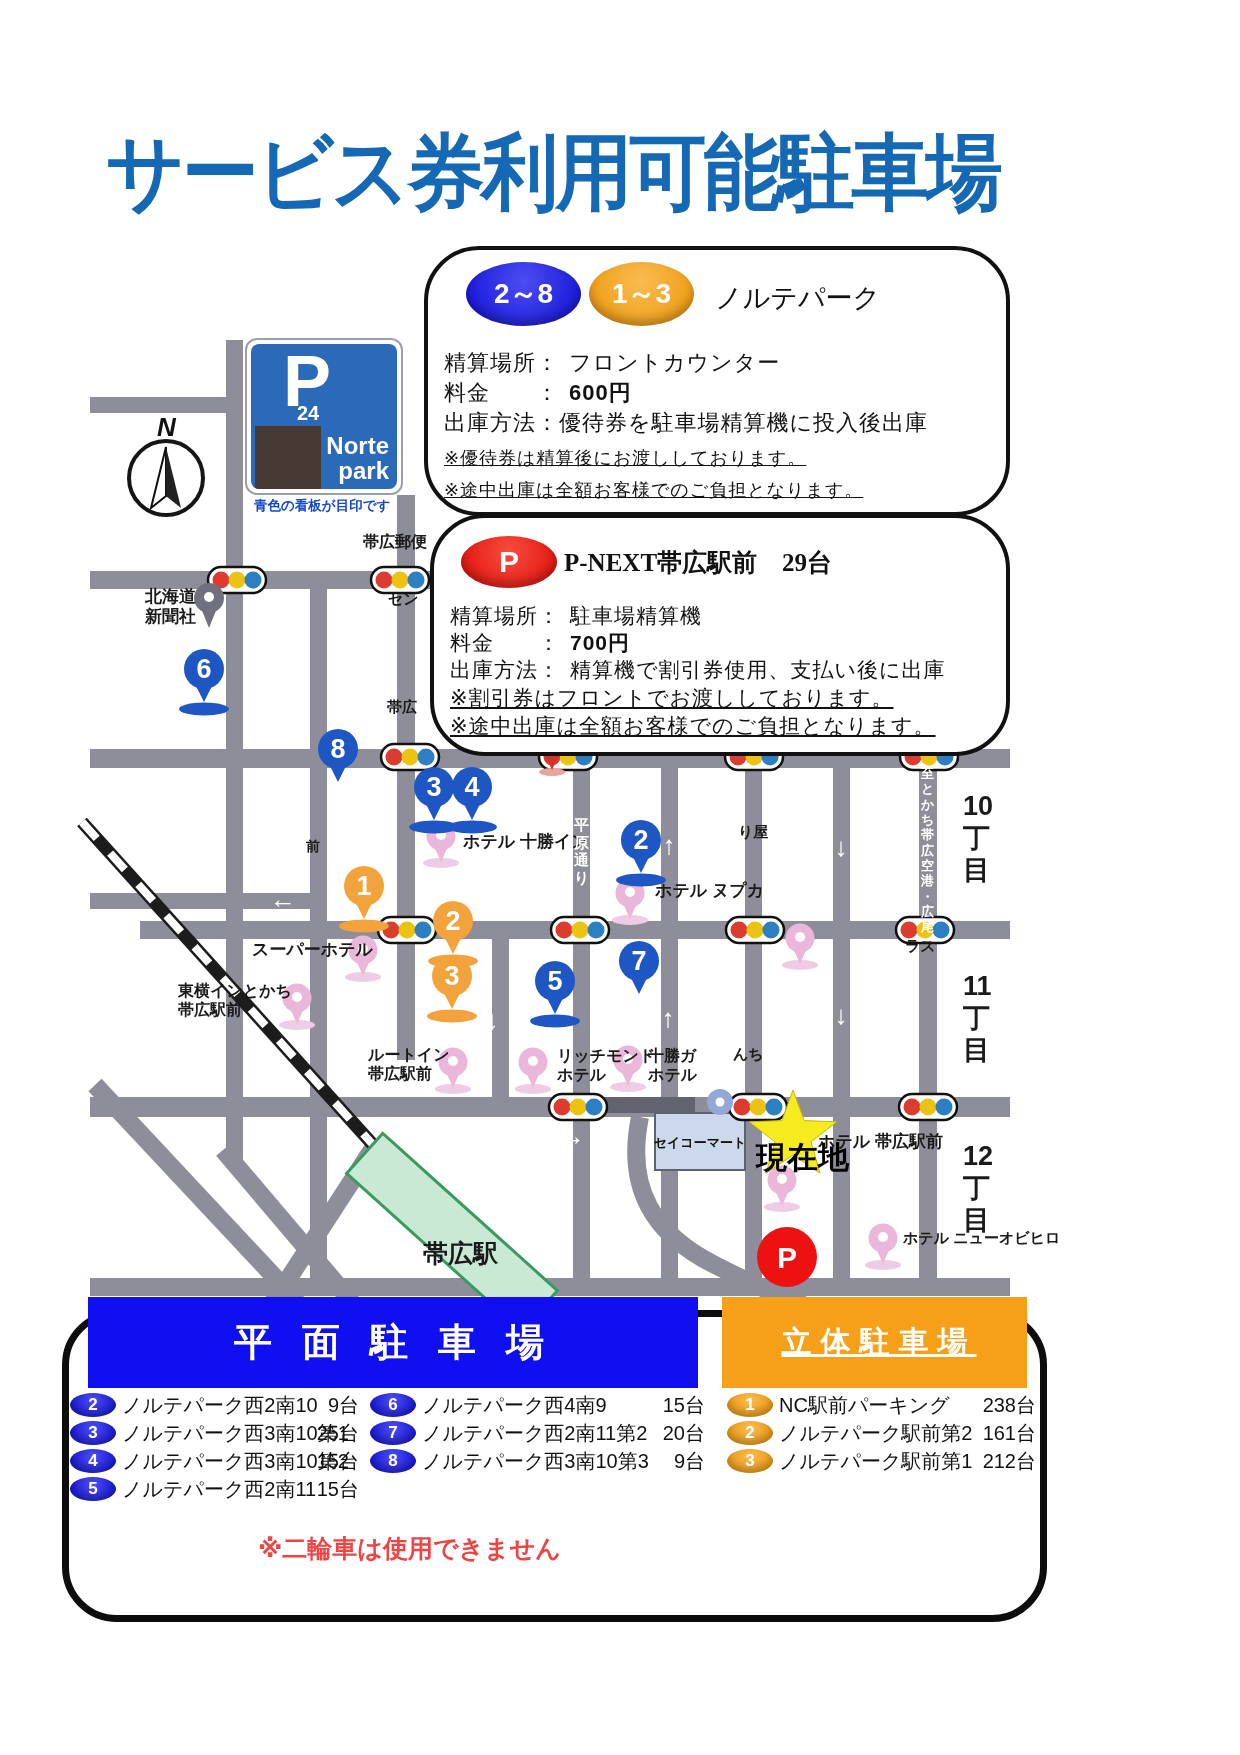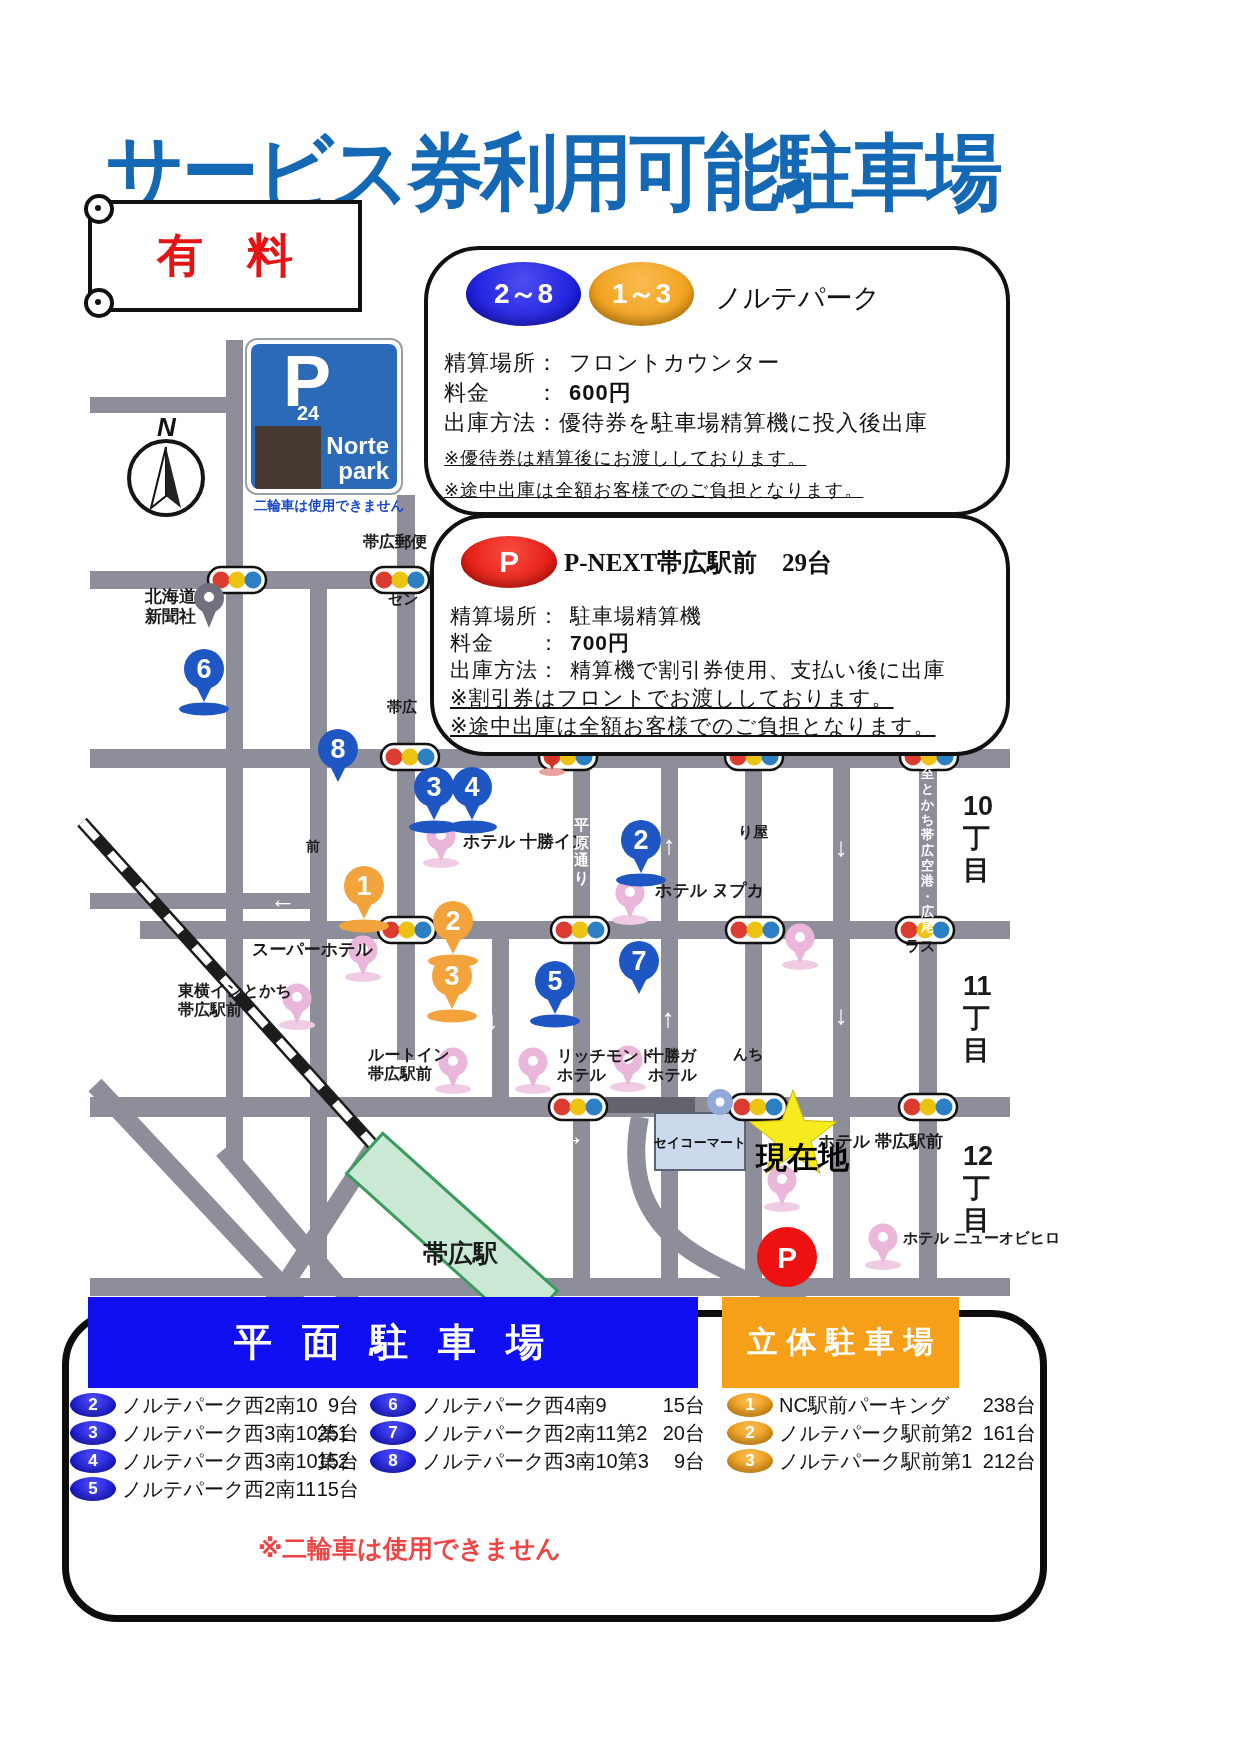--- a/index.html
+++ b/index.html
@@ -43,21 +43,21 @@
   .norte-name{position:absolute;right:8px;bottom:6px;text-align:right;color:#fff;
               font-size:24px;font-weight:800;line-height:1.05;}
   .norte-caption{position:absolute;left:254px;top:497px;width:150px;font-size:13.5px;font-weight:800;
                  color:#1747cc;z-index:3;white-space:nowrap;}
 
   .legend-box{position:absolute;left:62px;top:1310px;width:985px;height:312px;background:#fff;
               border:7px solid #0d0d0d;border-radius:55px;box-sizing:border-box;z-index:2;}
   .legend-bar{position:absolute;top:1297px;height:91px;z-index:3;display:flex;align-items:center;
               justify-content:center;color:#fff;font-weight:900;}
   #bar-flat{left:88px;width:610px;background:#0f0ff2;font-size:38px;letter-spacing:30px;padding-left:22px;box-sizing:border-box;}
-  #bar-multi{left:722px;width:237px;background:#f5a018;font-size:30px;letter-spacing:9px;padding-left:9px;box-sizing:border-box;}
+  #bar-multi{left:722px;width:305px;background:#f5a018;font-size:30px;letter-spacing:9px;padding-left:9px;box-sizing:border-box;text-decoration:underline;}
   #legend-cols{position:absolute;left:70px;top:1392px;width:980px;height:125px;z-index:3;}
   .lcol{position:absolute;top:0;}
   .lrow{display:flex;align-items:center;height:26px;margin-bottom:2px;font-size:20px;color:#111;}
   .lbadge{flex:0 0 46px;height:24px;border-radius:50%;display:flex;align-items:center;justify-content:center;
           color:#fff;font-size:17px;font-weight:800;margin-right:6px;box-shadow:inset 0 -5px 8px rgba(0,0,0,.25);}
   .lbadge.blue{background:radial-gradient(circle at 50% 30%,#4d4df2,#0d0dd6);}
   .lbadge.orange{background:radial-gradient(circle at 50% 30%,#f9bb50,#ee9608);}
   .lname{white-space:nowrap;overflow:visible;}
   .lcount{text-align:right;white-space:nowrap;}
   .legend-note{position:absolute;color:#ef4444;font-size:25px;font-weight:700;z-index:3;white-space:nowrap;}
@@ -345,38 +345,33 @@
       <g>
         <circle cx="166" cy="478" r="37" fill="#ffffff" stroke="#151515" stroke-width="4"></circle>
         <text x="157" y="436" fill="#111" font-size="26" font-weight="700" font-style="italic">N</text>
         <polygon points="166,447 151,508 166,496" fill="#ffffff" stroke="#111" stroke-width="2"></polygon>
         <polygon points="166,447 181,508 166,496" fill="#222222"></polygon>
       </g>
     </svg>
 
   <h1 class="title">サービス券利用可能駐車場</h1>
 
-  <div class="banner">
-    <span class="banner-curl"></span>
-    <span class="banner-curl bl"></span>
-    <span class="banner-text">有料</span>
-  </div>
 
   <div class="norte">
     <div class="norte-inner">
       <div class="norte-p">P</div>
       <div class="norte-24">24</div>
       <div class="norte-brown"></div>
       <div class="norte-name">
         <div>Norte</div>
         <div>park</div>
       </div>
     </div>
   </div>
-  <div class="norte-caption">二輪車は使用できません</div>
+  <div class="norte-caption">青色の看板が目印です</div>
 
   <div class="infobox" id="box-flat">
     <div class="badge blue" style="left:38px;top:12px;width:115px;height:64px;font-size:28px;">2～8</div>
     <div class="badge orange" style="left:161px;top:12px;width:105px;height:64px;font-size:28px;">1～3</div>
     <div class="ib-name" style="left:287px;top:30px;">ノルテパーク</div>
     <div class="ib-row" style="left:16px;top:98px;"><span class="rl">精算場所：</span><span class="rv">フロントカウンター</span></div>
     <div class="ib-row" style="left:16px;top:128px;"><span class="rl">料金　　：</span><span class="rv bold">600円</span></div>
     <div class="ib-row" style="left:16px;top:158px;"><span class="rl">出庫方法：</span><span class="rv" style="padding-left:0;">優待券を駐車場精算機に投入後出庫</span></div>
     <div class="ib-note" style="left:16px;top:196px;">※優待券は精算後にお渡ししております。</div>
     <div class="ib-note" style="left:16px;top:228px;">※途中出庫は全額お客様でのご負担となります。</div>

